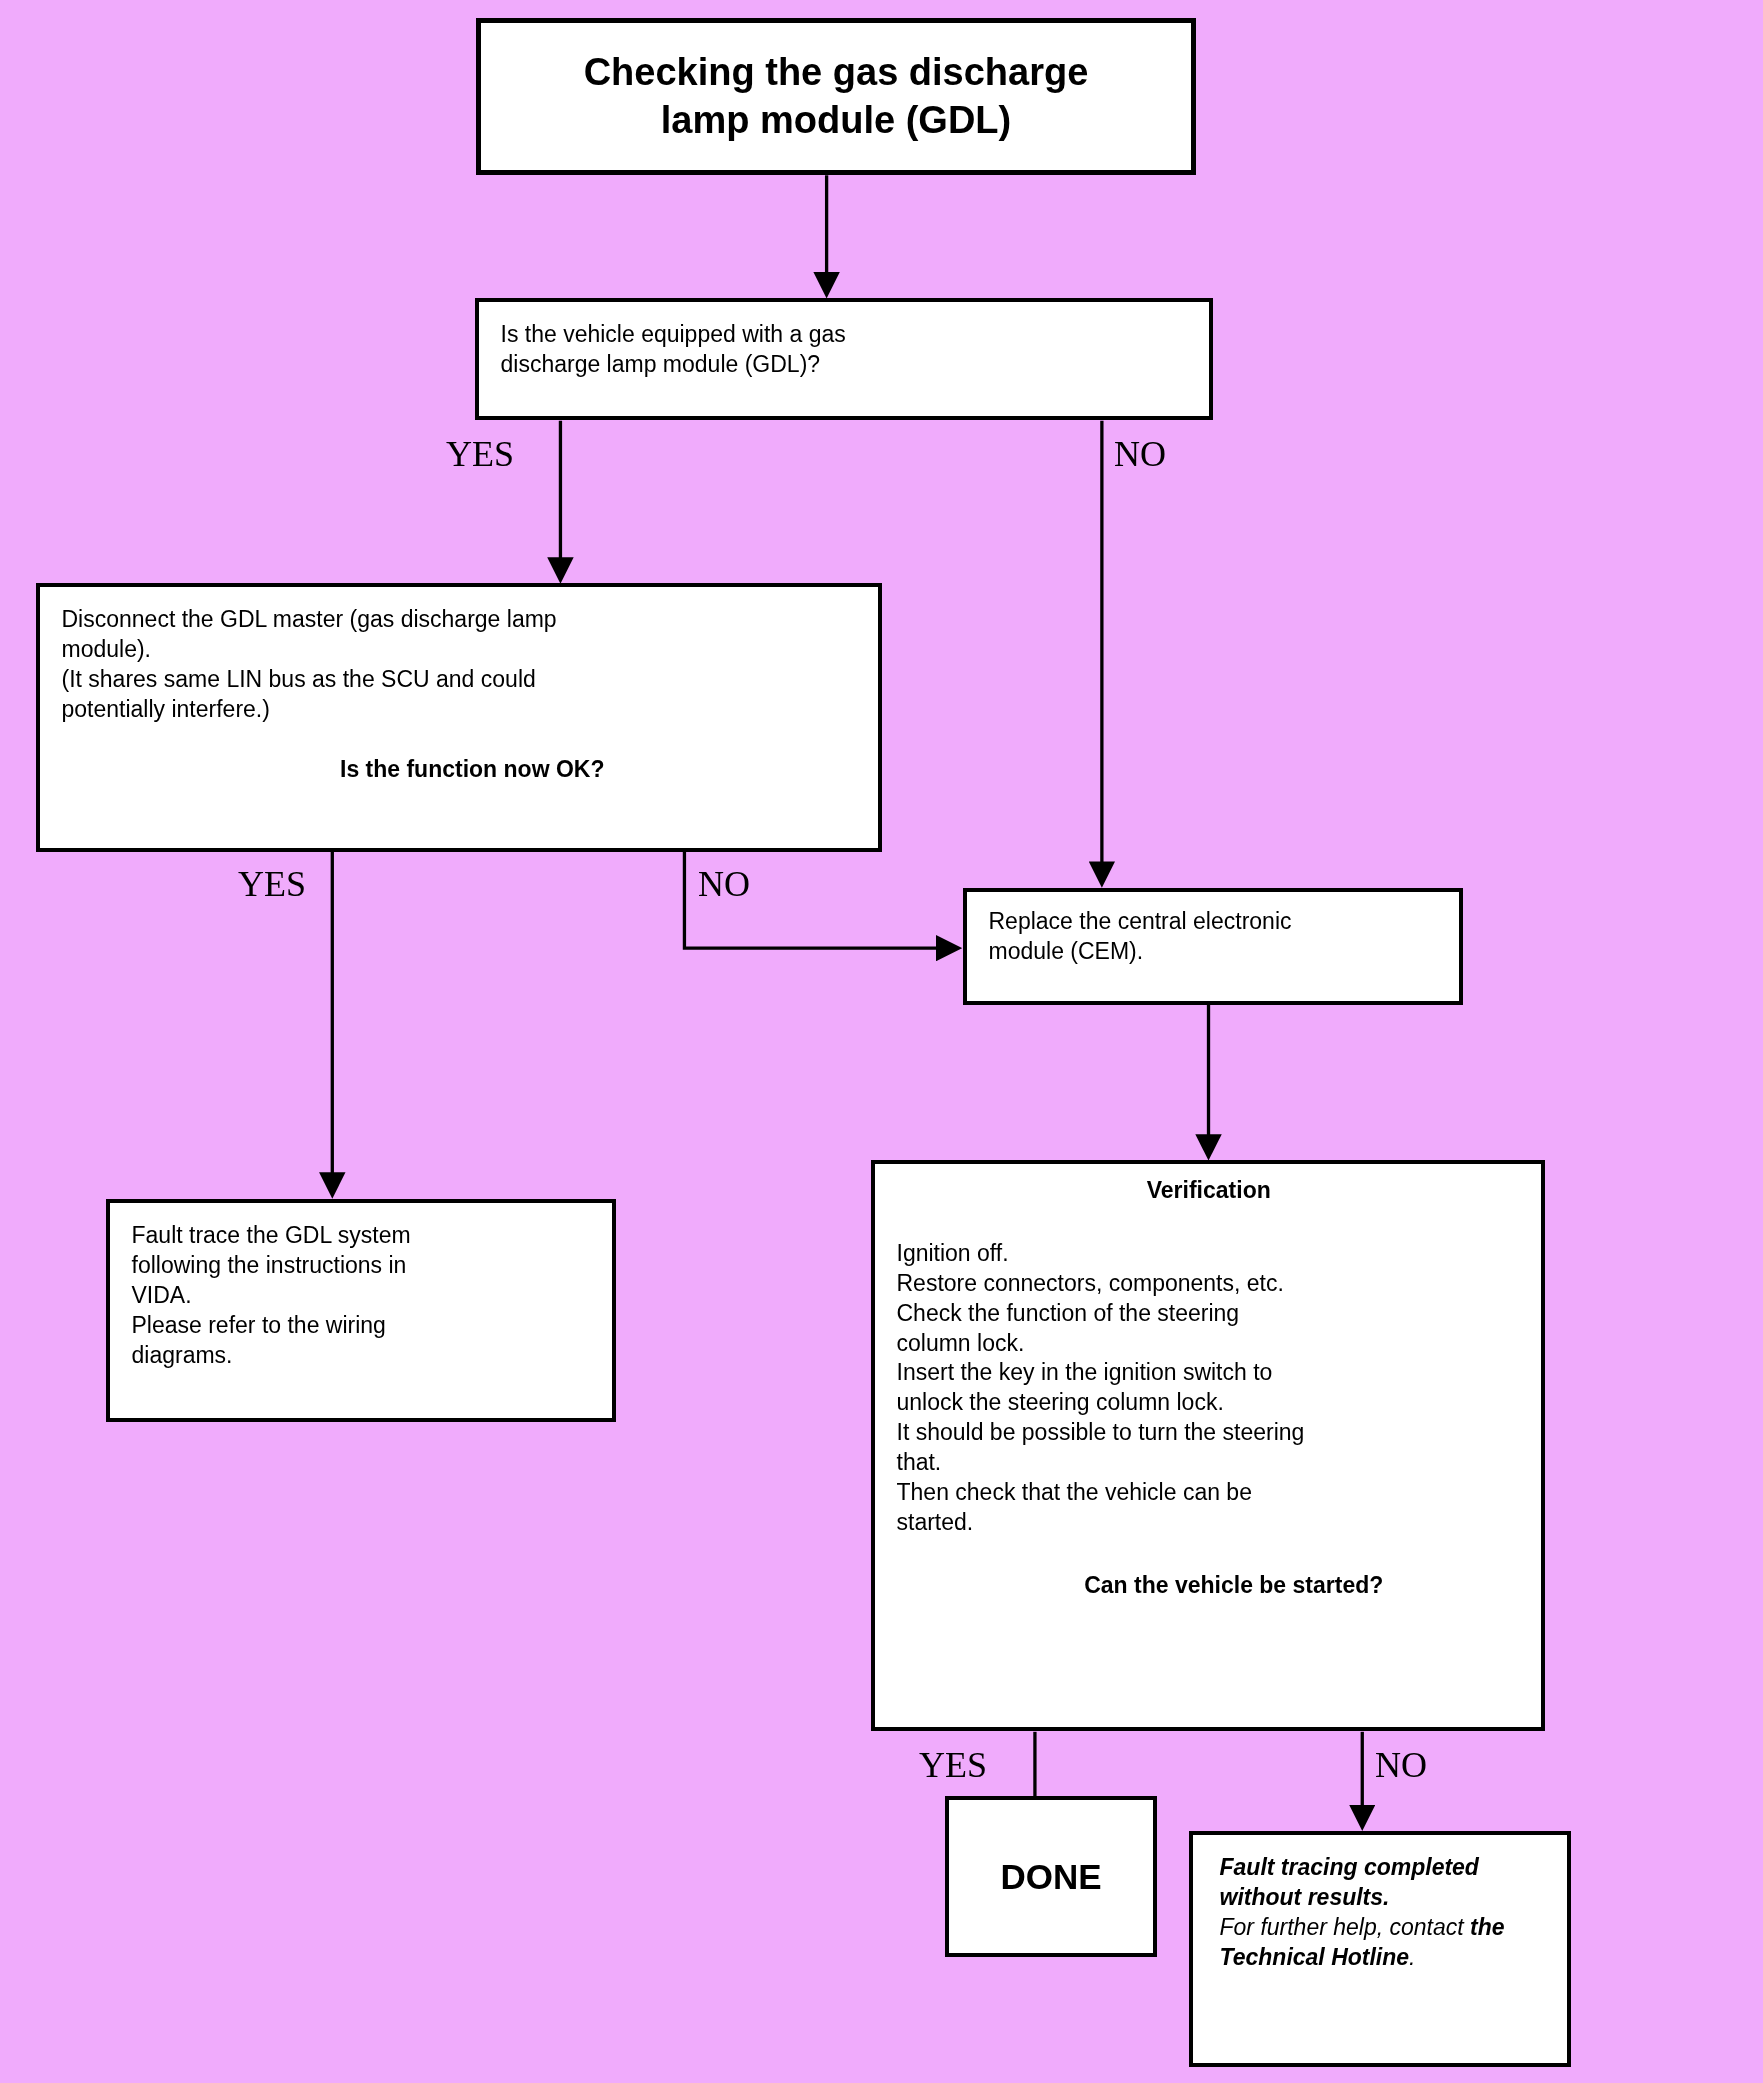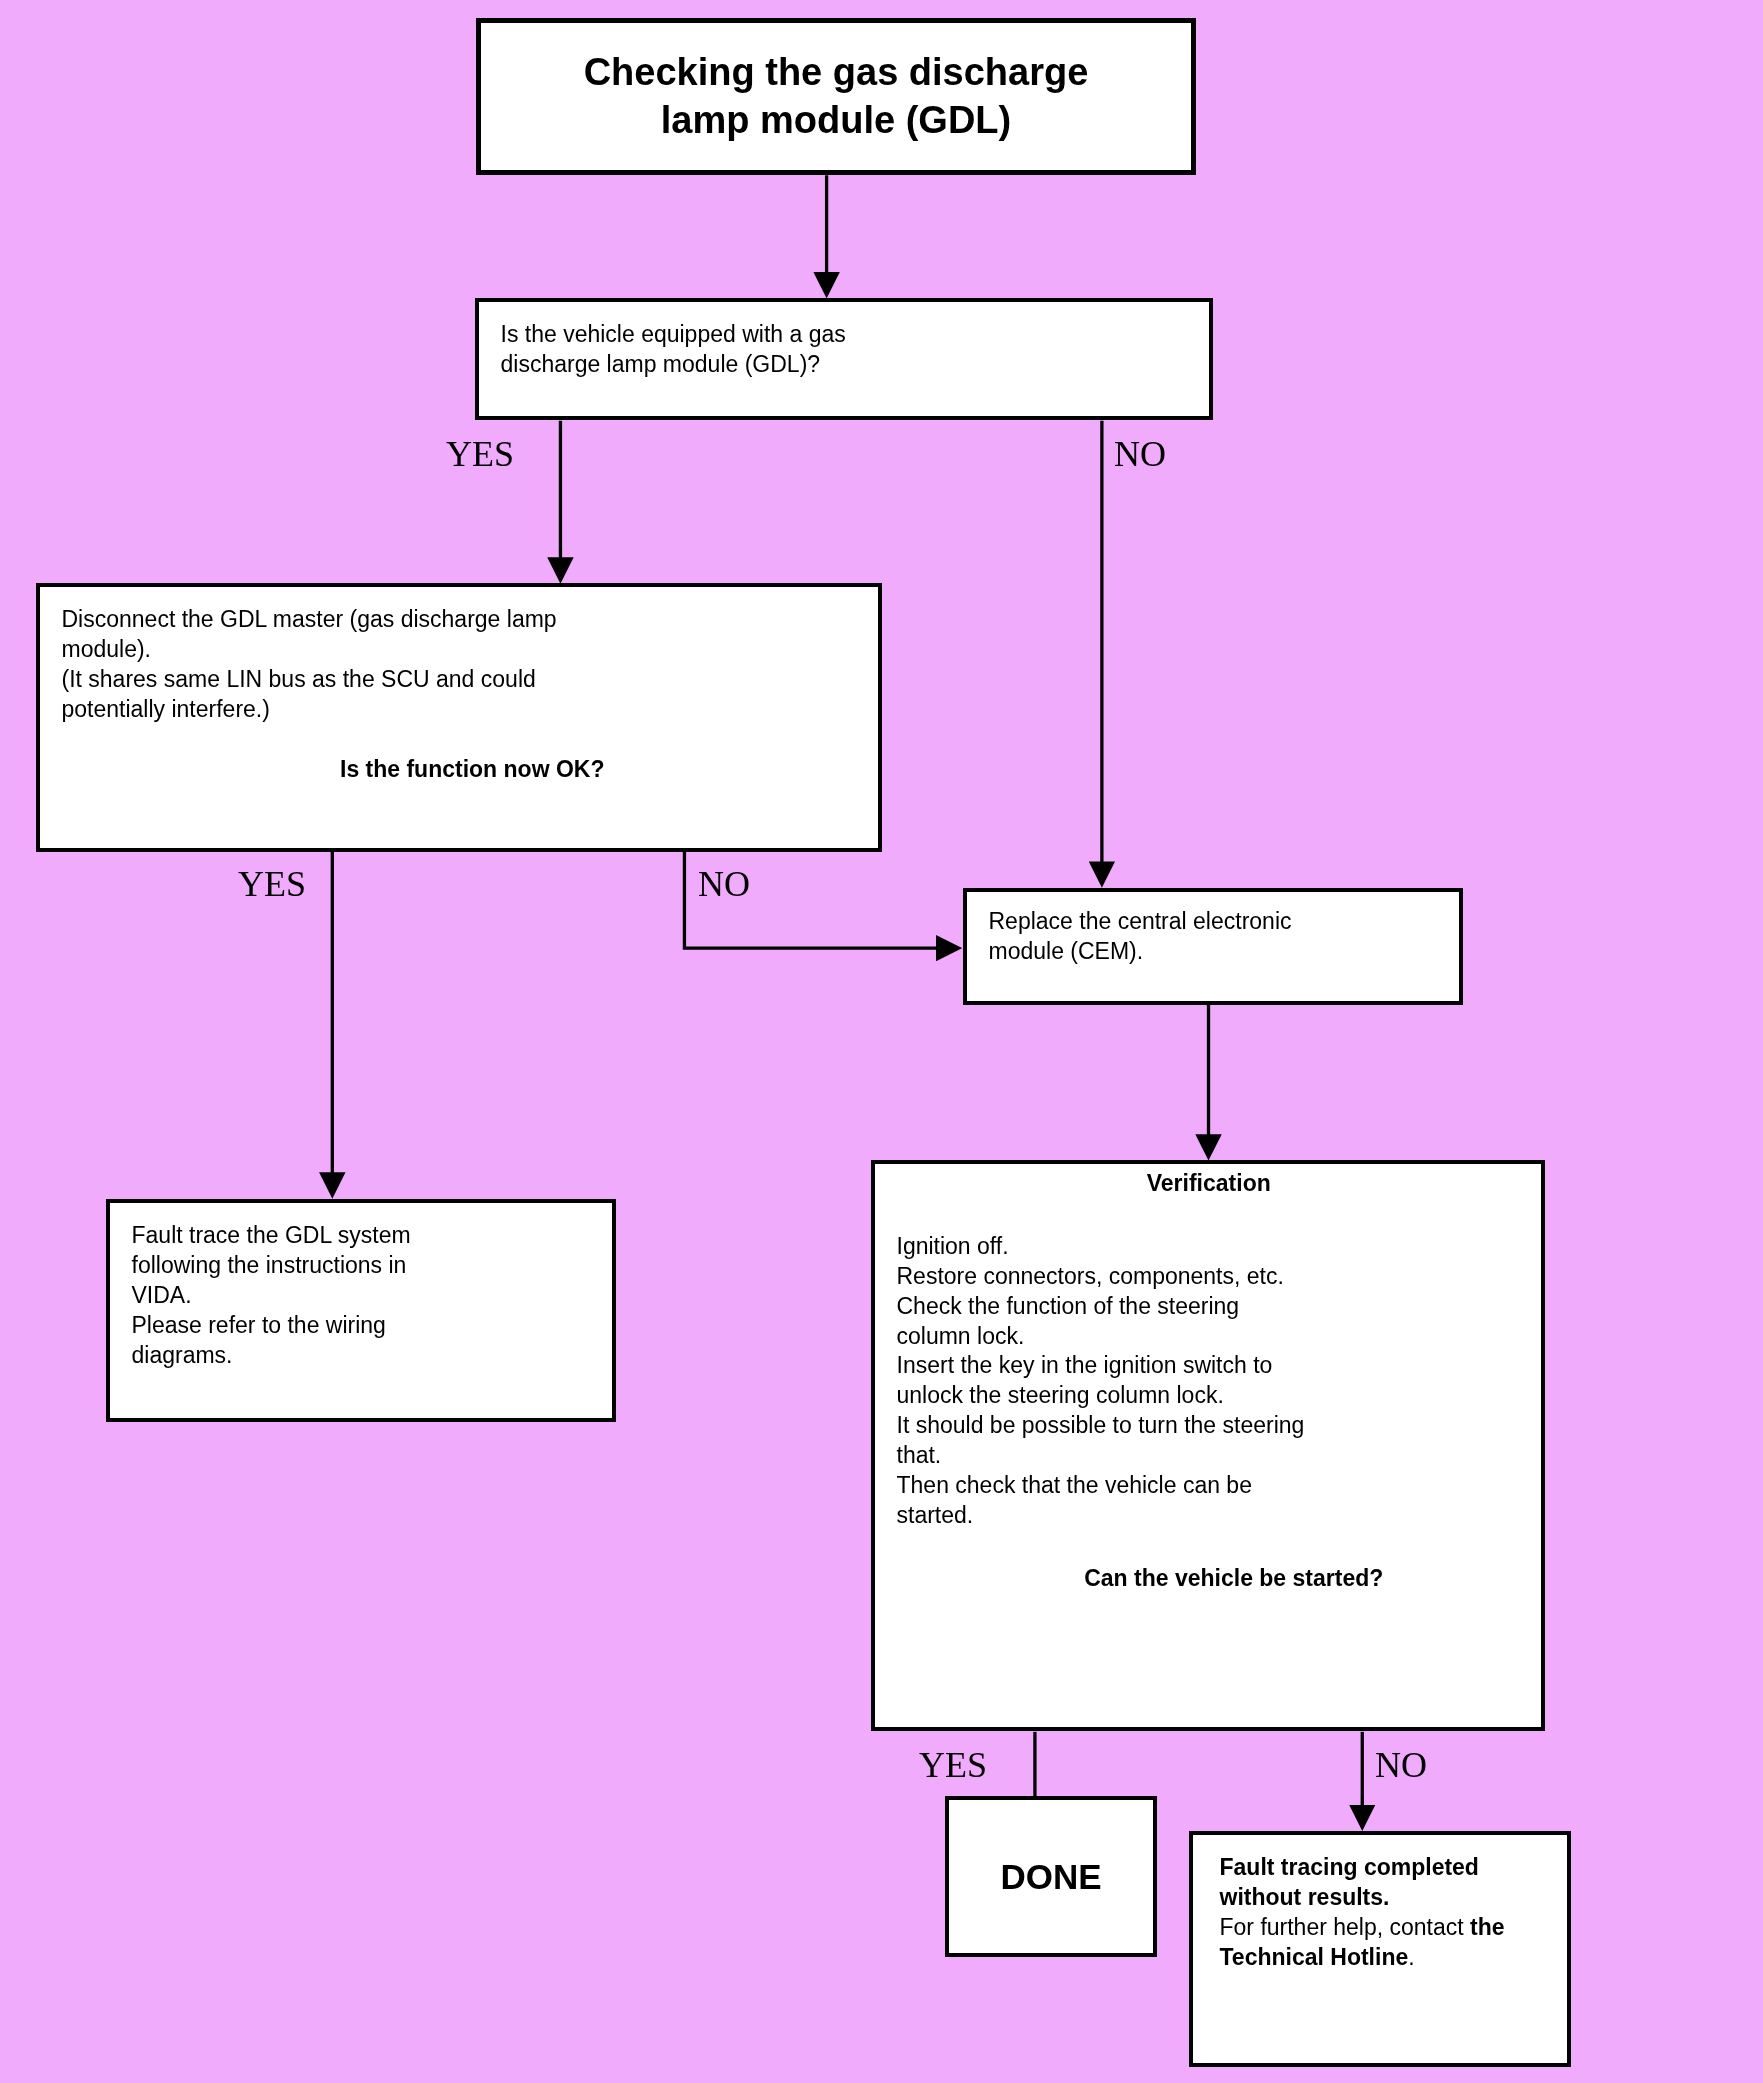--- a/index.html
+++ b/index.html
@@ -168,21 +168,21 @@
     <div class="pad" style="padding-top:18px;">
       <div>Fault trace the GDL system</div>
       <div>following the instructions in</div>
       <div>VIDA.</div>
       <div>Please refer to the wiring</div>
       <div>diagrams.</div>
     </div>
   </div>
 
   <div class="node" style="left:871px; top:1160px; width:674px; height:571px;">
-    <div class="pad" style="padding-top:5px;">
+    <div class="pad" style="padding-top:12px;">
       <div class="centered-line">Verification</div>
       <div class="blank-row"></div>
       <div>Ignition off.</div>
       <div>Restore connectors, components, etc.</div>
       <div>Check the function of the steering</div>
       <div>column lock.</div>
       <div>Insert the key in the ignition switch to</div>
       <div>unlock the steering column lock.</div>
       <div>It should be possible to turn the steering</div>
       <div>that.</div>
@@ -194,21 +194,21 @@
   </div>
 
   <span class="branch-label" style="left:919px; top:1747px;">YES</span>
 
   <span class="branch-label" style="left:1375px; top:1747px;">NO</span>
 
   <div class="node done-node" style="left:945px; top:1796px; width:212px; height:161px;">
     <div>DONE</div>
   </div>
 
-  <div class="node" style="left:1189px; top:1831px; width:382px; height:236px;">
+  <div class="node" style="left:1189px; top:1831px; width:382px; height:236px;font-style:italic;">
     <div class="pad" style="padding-top:18px; padding-left:26.5px;">
       <div class="bold">Fault tracing completed</div>
       <div class="bold">without results.</div>
       <div>
         <span>For further help, contact </span><span class="bold">the</span>
       </div>
       <div>
         <span class="bold">Technical Hotline</span><span>.</span>
       </div>
     </div>

